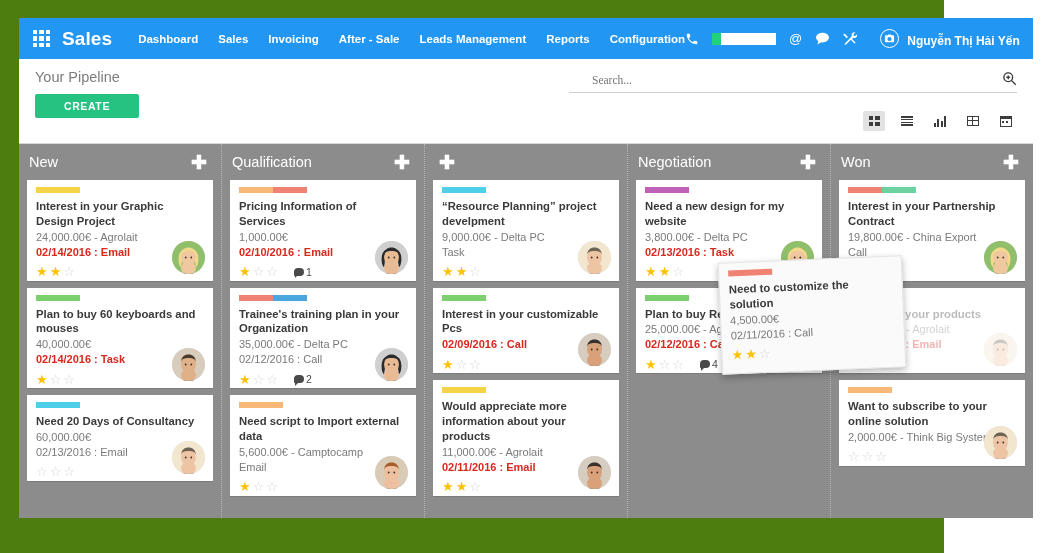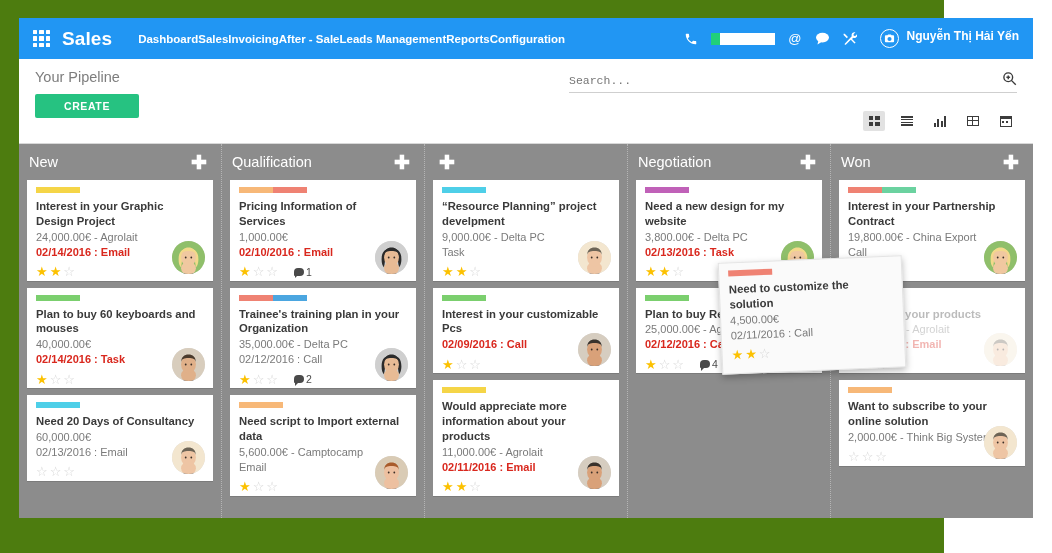--- a/index.html
+++ b/index.html
@@ -43,21 +43,21 @@
   }
   .apps-icon i { background: #ffffff; display: block; border-radius: 0.5px; }
   .brand {
     color: #ffffff;
     font-size: 19px;
     font-weight: bold;
     margin-right: 26px;
     letter-spacing: 0.1px;
     white-space: nowrap;
   }
-  .menu { display: flex; align-items: center; }
+  .menu { display: flex; align-items: center; gap: 20px; }
   .menu-item {
     color: #ffffff;
     font-size: 11.5px;
     font-weight: bold;
     white-space: nowrap;
     cursor: pointer;
   }
   .nav-right {
     margin-left: auto;
     display: flex;
@@ -76,21 +76,21 @@
     width: 64px; height: 12px;
     background: #ffffff;
     position: relative;
     flex: 0 0 auto;
   }
   .progress-pill span {
     position: absolute; left: 0; top: 0; bottom: 0;
     width: 9px;
     background: #21d07a;
   }
-  .user-block { display: flex; align-items: flex-start; gap: 8px; margin-left: 10px; }
+  .user-block { display: flex; align-items: flex-end; gap: 8px; margin-left: 10px; }
   .user-avatar-ico {
     width: 19px; height: 19px;
     border: 1.6px solid #ffffff;
     border-radius: 50%;
     display: flex; align-items: center; justify-content: center;
     color: #fff; font-size: 9px;
   }
   .user-name {
     color: #ffffff;
     font-size: 12px;
@@ -134,22 +134,23 @@
     align-items: center;
     border-bottom: 1px solid #cfcfcf;
     padding-bottom: 3px;
   }
   .search-input {
     flex: 1;
     border: none;
     outline: none;
     font-size: 11.5px;
     color: #999;
-    font-family: Liberation Mono, monospace;
+    font-family: Liberation Serif, serif;
     background: transparent;
+    margin-left: 23px;
   }
   .search-ico { font-size: 14px; color: #3a3a3a; }
   .view-switch {
     position: absolute;
     right: 16px; top: 52px;
     display: flex;
     align-items: center;
     gap: 11px;
   }
   .view-btn {

